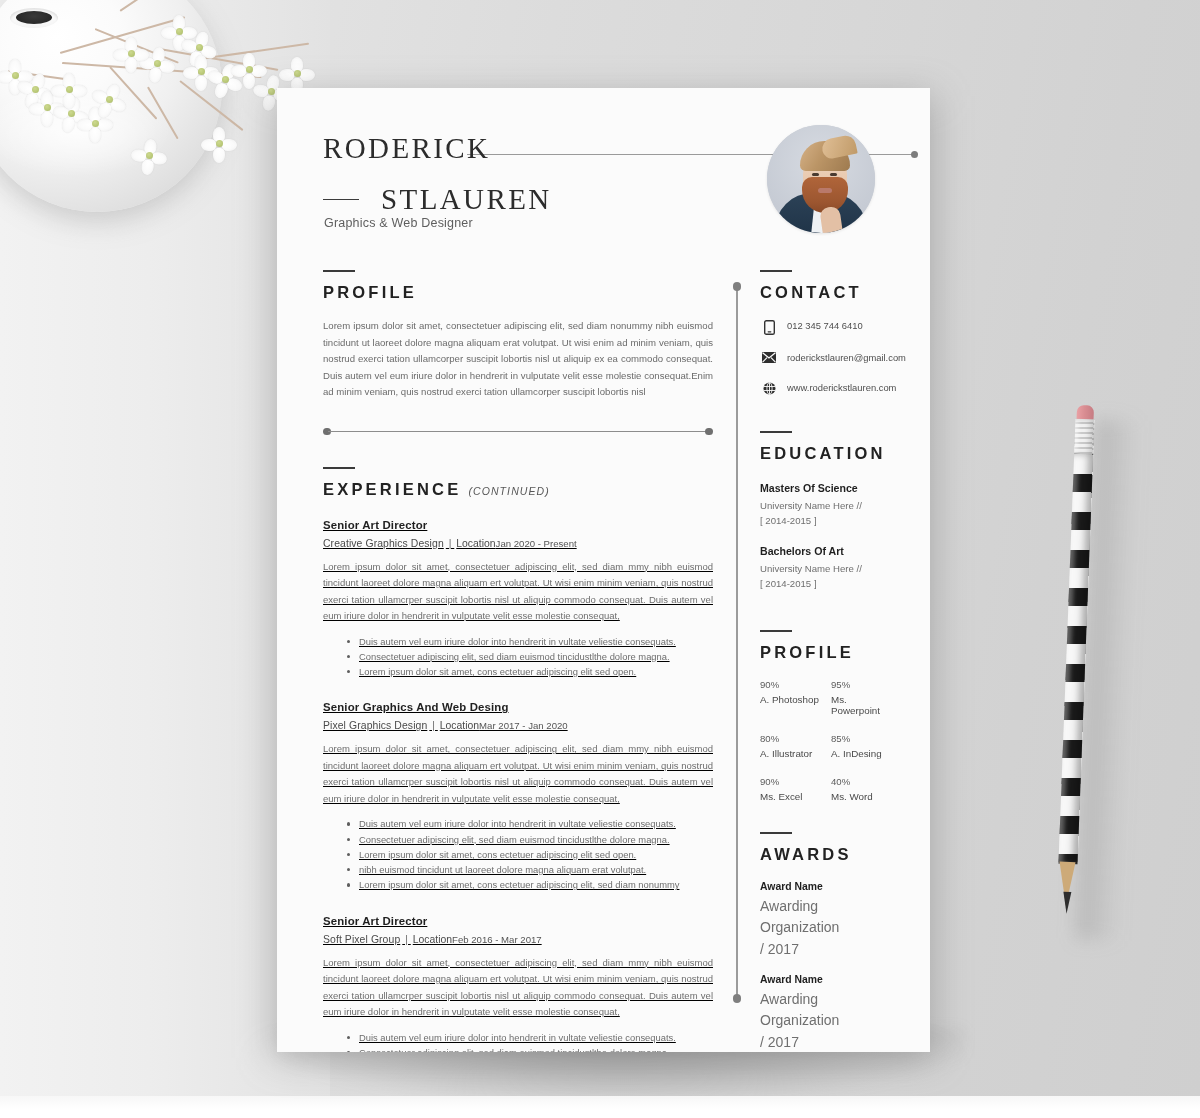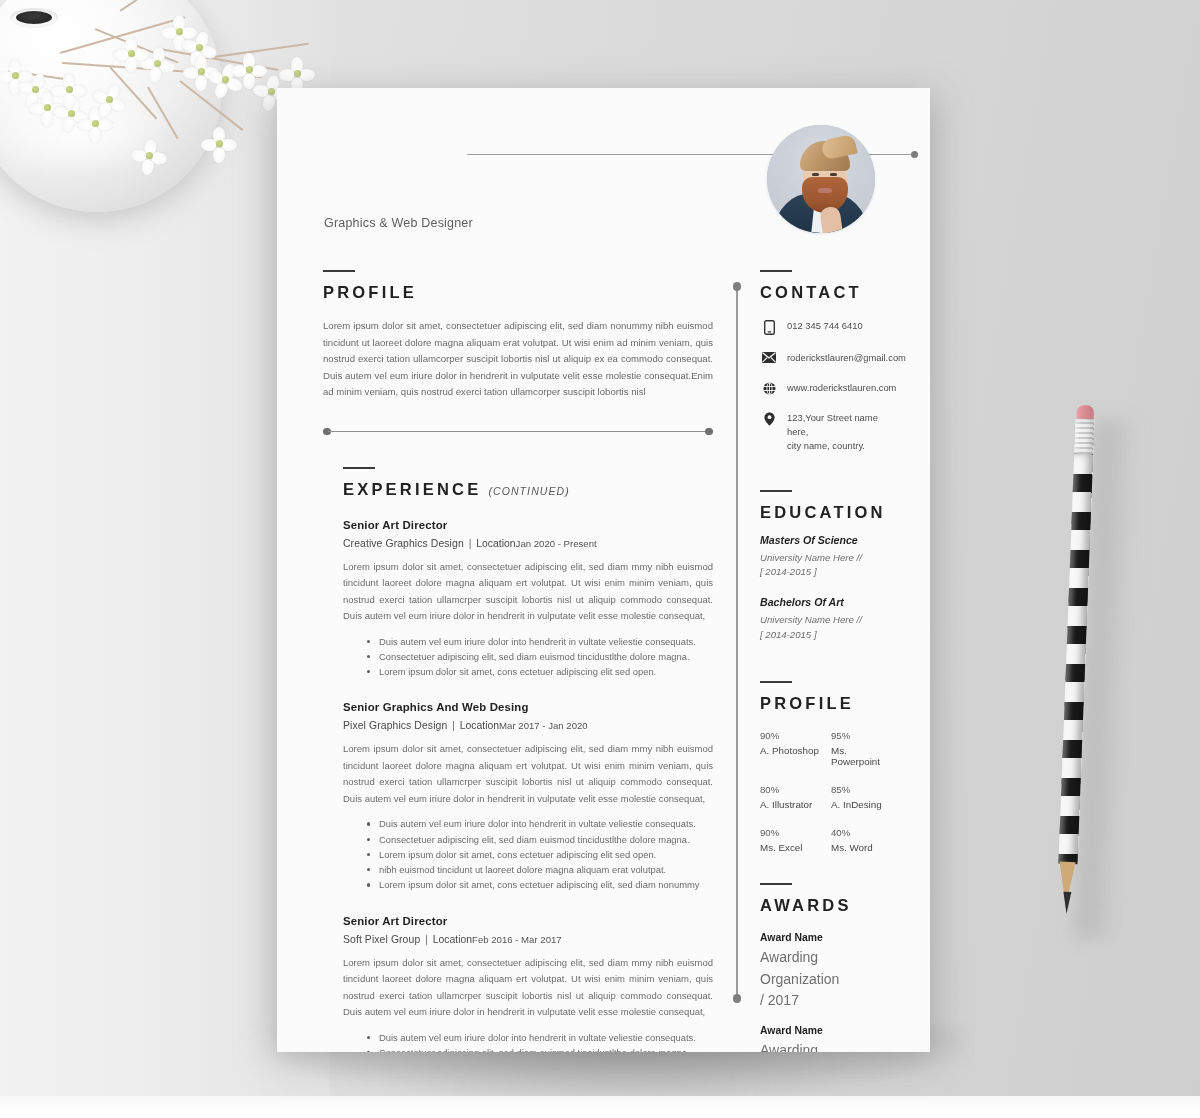--- a/index.html
+++ b/index.html
@@ -382,20 +382,21 @@
     border-radius: 50%;
     background: #6f6f6f;
   }
   .rule-dot.l { left: 0; }
   .rule-dot.r { left: 382px; }
 
   
   .exp-list { margin-top: 20px; }
   .exp {
     margin-bottom: 22px;
+    text-decoration: underline;
   }
   .exp-role {
     font-size: 11.4px;
     font-weight: bold;
     color: #1f1f1f;
     letter-spacing: 0.15px;
     margin-bottom: 7px;
   }
   .exp-meta {
     display: flex;
@@ -455,21 +456,21 @@
     justify-content: center;
     padding-top: 1px;
   }
   .c-text {
     font-size: 9.4px;
     line-height: 1.5;
     color: #4e4e4e;
     margin-left: 9px;
   }
 
-  .edu-list { margin-top: 12px; font-style: italic; }
+  .edu-list { margin-top: 19px; }
   .edu-item { margin-bottom: 16px; }
   .edu-deg {
     font-size: 10.6px;
     font-weight: bold;
     color: #1f1f1f;
     margin-bottom: 5px;
   }
   .edu-uni {
     font-size: 9.6px;
     color: #6f6f6f;
@@ -673,20 +674,27 @@
     <div class="p-tip"></div>
   </div>
 
   <div class="paper-shadow"></div>
   <div id="paper">
 
     <div class="hdr">
       <div class="hdr-rule"></div>
       <div class="hdr-rule-dot"></div>
 
+      <div class="name-block">
+        <div class="name-first">RODERICK</div>
+        <div class="name-row2">
+          <div class="name-dash"></div>
+          <div class="name-last">STLAUREN</div>
+        </div>
+      </div>
       <div class="job-title">Graphics &amp; Web Designer</div>
 
       <div class="avatar">
         <div class="av-bg"></div>
         <div class="av-suit"></div>
         <div class="av-shirt"></div>
         <div class="av-neck"></div>
         <div class="av-face"></div>
         <div class="av-hair"></div>
         <div class="av-hair2"></div>
@@ -710,21 +718,21 @@
           <span class="sec-title">PROFILE</span>
           <p class="profile-body">Lorem ipsum dolor sit amet, consectetuer adipiscing elit, sed diam nonummy nibh euismod tincidunt ut laoreet dolore magna aliquam erat volutpat. Ut wisi enim ad minim veniam, quis nostrud exerci tation ullamcorper suscipit lobortis nisl ut aliquip ex ea commodo consequat. Duis autem vel eum iriure dolor in hendrerit in vulputate velit esse molestie consequat.Enim ad minim veniam, quis nostrud exerci tation ullamcorper suscipit lobortis nisl</p>
         </div>
 
         <div class="rule-wrap">
           <div class="rule-dot l"></div>
           <div class="rule-line"></div>
           <div class="rule-dot r"></div>
         </div>
 
-        <div class="sec" style="margin-top:30px;margin-left:20px;">
+        <div class="sec" style="margin-top:30px;">
           <div class="sec-tick"></div>
           <span class="sec-title">EXPERIENCE</span><span class="sec-note">(CONTINUED)</span>
           <div class="exp-list">
               <div class="exp">
                 <div class="exp-role">Senior Art Director</div>
                 <div class="exp-meta">
                   <div><span class="exp-company">Creative Graphics Design</span><span class="exp-sep">  |  </span><span>Location</span></div>
                   <div class="exp-dates">Jan 2020 - Present</div>
                 </div>
                 <div class="exp-desc">Lorem ipsum dolor sit amet, consectetuer adipiscing elit, sed diam mmy nibh euismod tincidunt laoreet dolore magna aliquam ert volutpat. Ut wisi enim minim veniam, quis nostrud exerci tation ullamcrper suscipit lobortis nisl ut aliquip commodo consequat. Duis autem vel eum iriure dolor in hendrerit in vulputate velit esse molestie consequat,</div>
@@ -794,30 +802,20 @@
               <div class="contact-row">
                 <span class="c-icon">
                   <svg width="13" height="13" viewBox="0 0 13 13">
                     <circle cx="6.5" cy="6.5" r="6" fill="#2e2e2e"></circle>
                     <ellipse cx="6.5" cy="6.5" rx="2.6" ry="6" fill="none" stroke="#fbfbfb" stroke-width="0.9"></ellipse>
                     <path d="M0.8 4.5 H12.2 M0.8 8.5 H12.2 M6.5 0.5 V12.5" stroke="#fbfbfb" stroke-width="0.9"></path>
                   </svg>
                 </span>
                 <span class="c-text" style="white-space: pre-line;">www.roderickstlauren.com</span>
               </div>
-              <div class="contact-row">
-                <span class="c-icon">
-                  <svg width="11" height="14" viewBox="0 0 11 14">
-                    <path d="M5.5 0.4 C2.6 0.4 0.4 2.6 0.4 5.4 C0.4 9 5.5 13.6 5.5 13.6 C5.5 13.6 10.6 9 10.6 5.4 C10.6 2.6 8.4 0.4 5.5 0.4 Z" fill="#2e2e2e"></path>
-                    <circle cx="5.5" cy="5.2" r="1.9" fill="#fbfbfb"></circle>
-                  </svg>
-                </span>
-                <span class="c-text" style="white-space: pre-line;">123,Your Street name here,
-city name, country.</span>
-              </div>
             </div>
         </div>
 
         <div style="height:20px;"></div>
 
         <div class="side-sec">
           <div class="sec-tick"></div>
           <span class="sec-title">EDUCATION</span>
           <div class="edu-list">
               <div class="edu-item">

